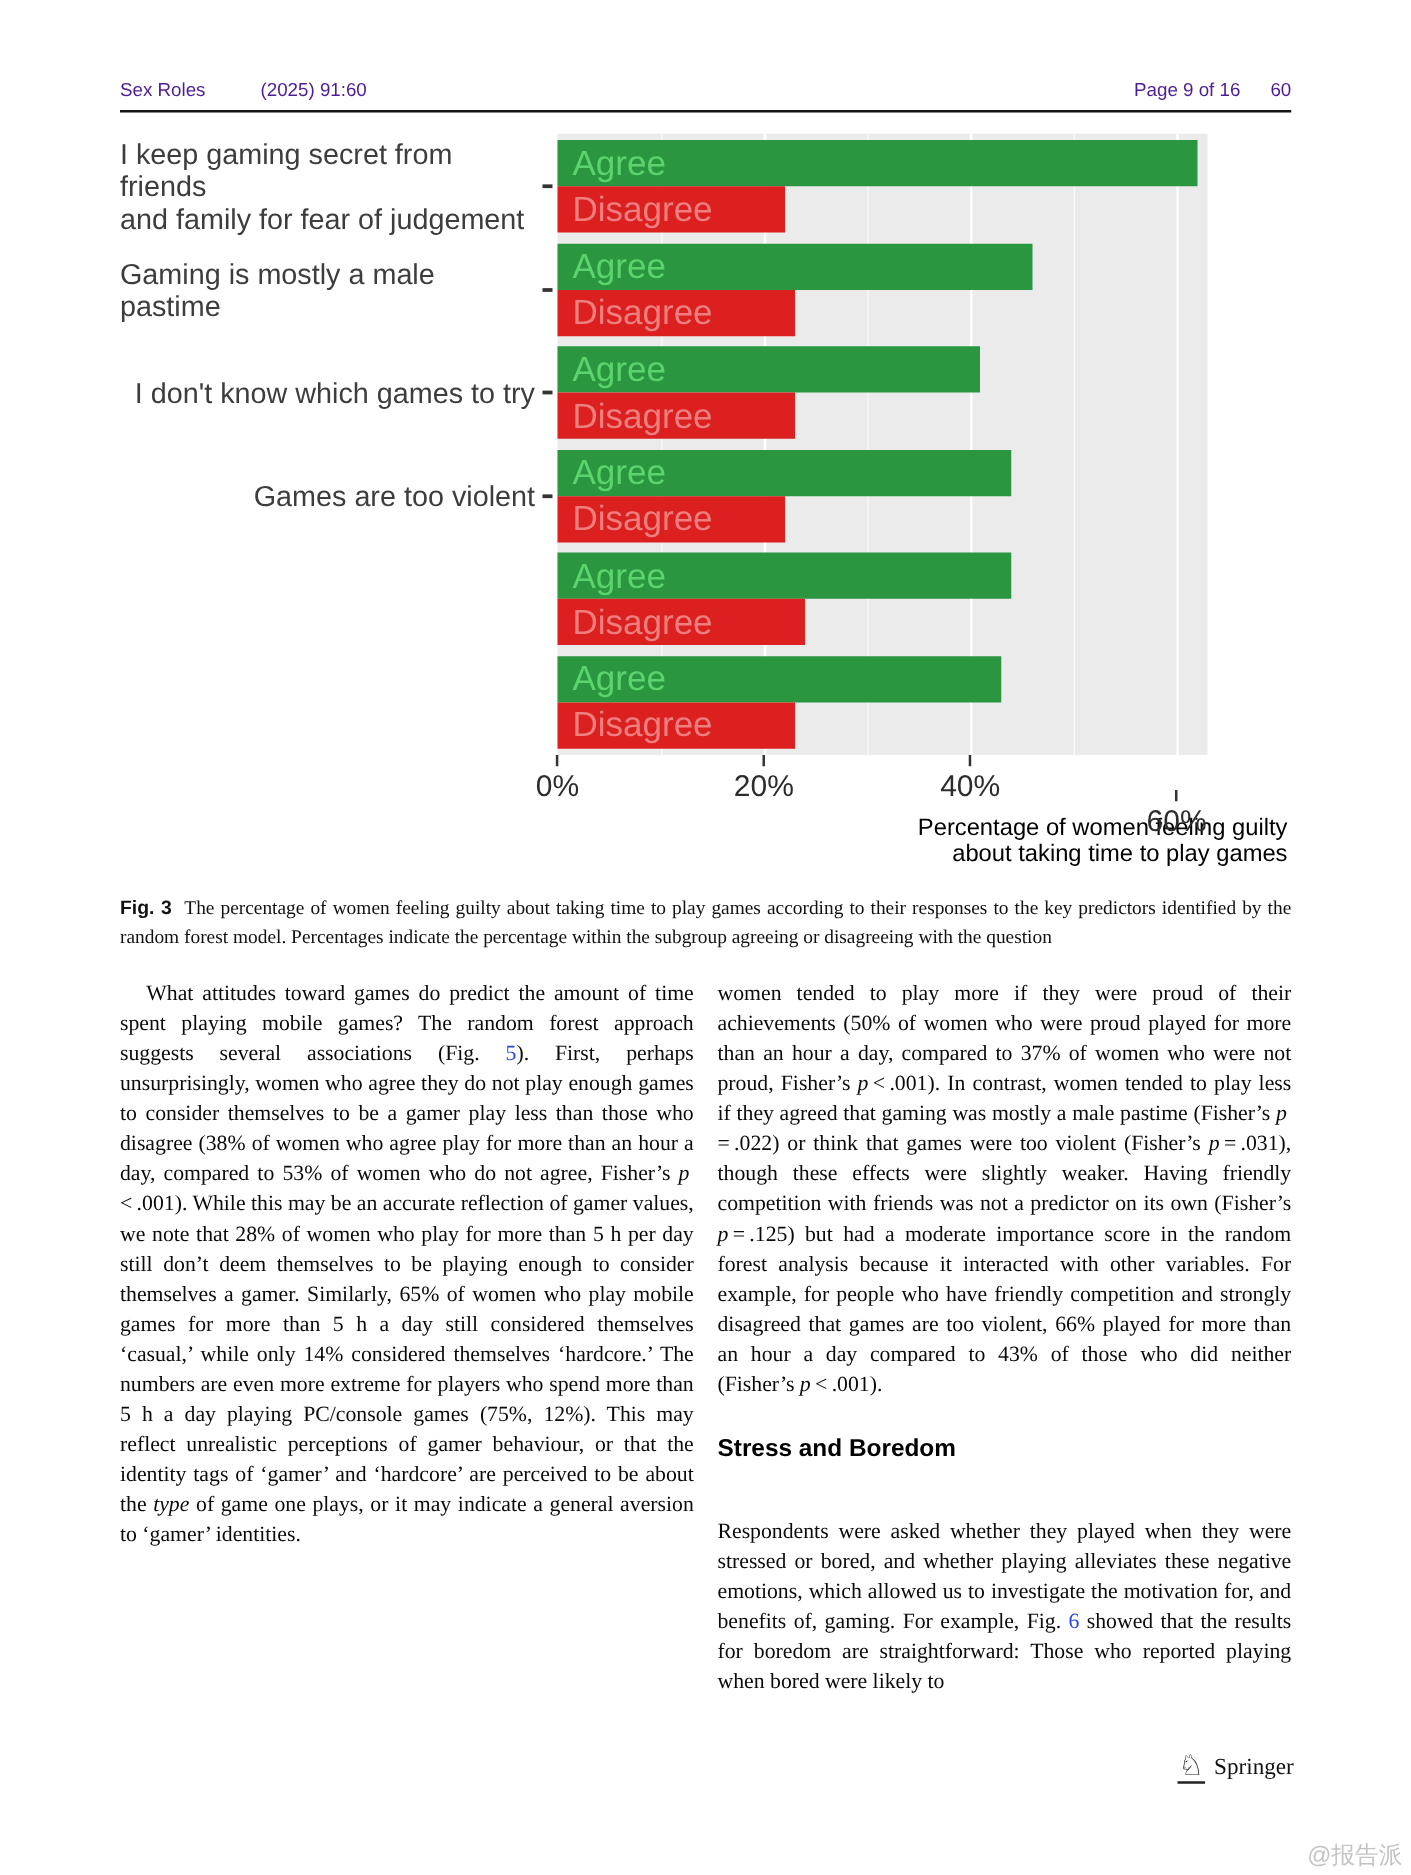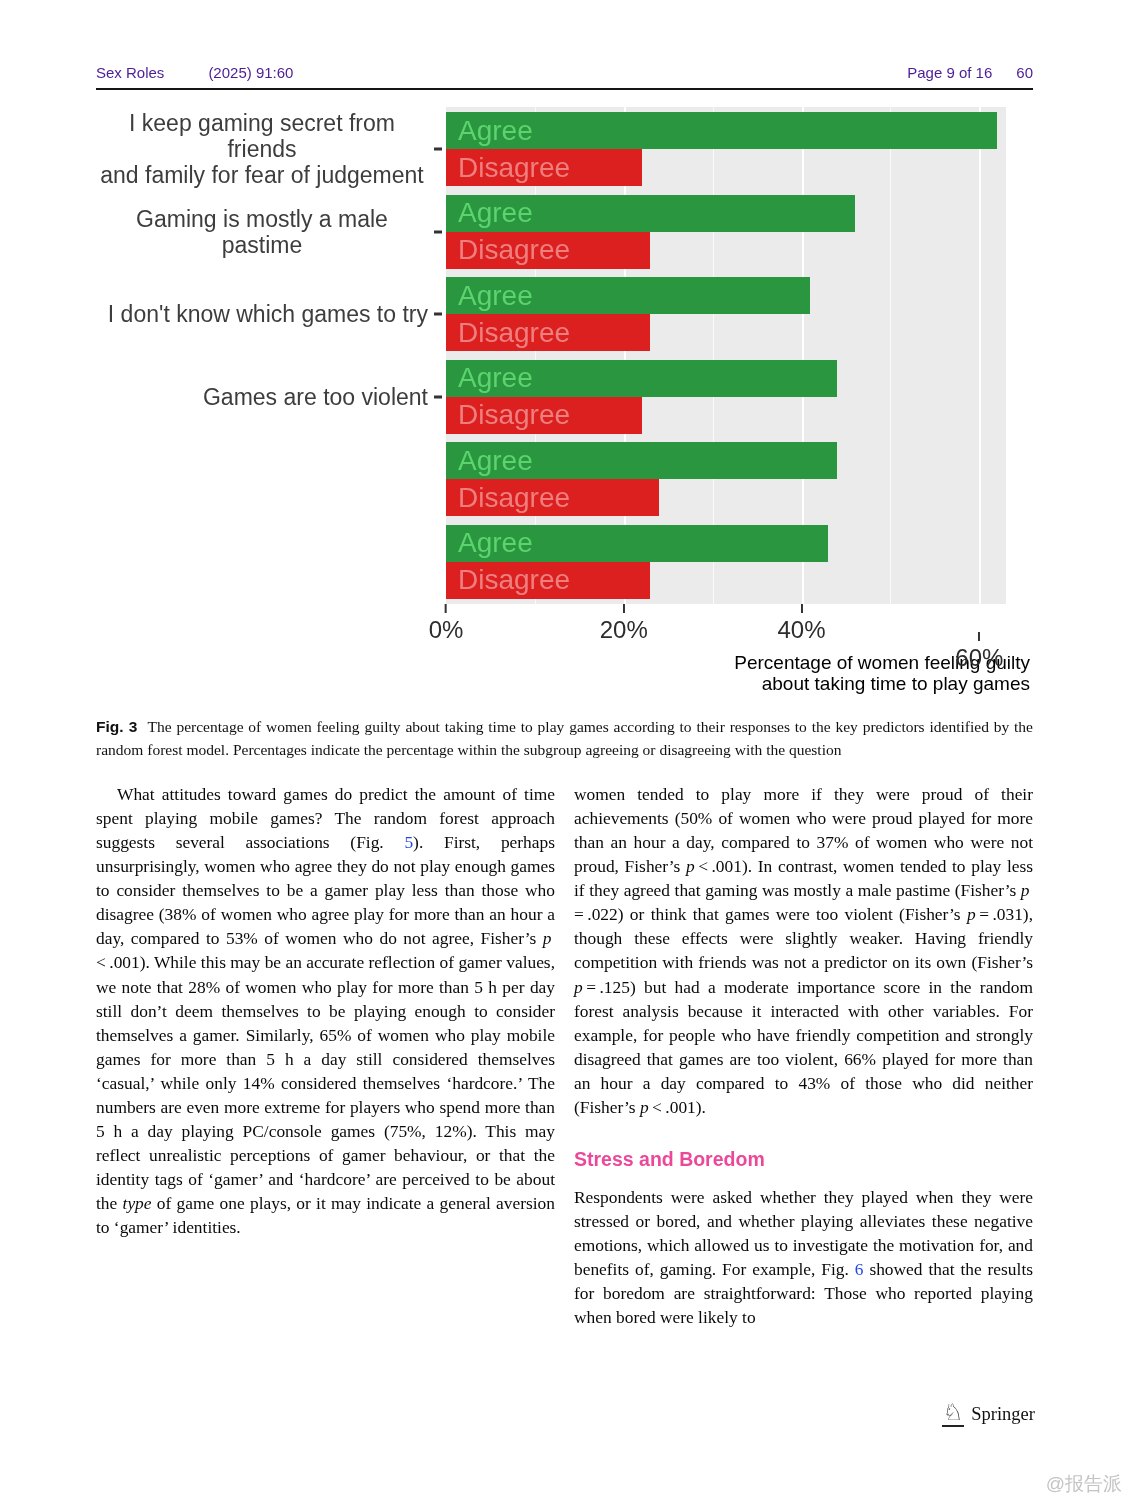--- a/index.html
+++ b/index.html
@@ -25,27 +25,27 @@
   .figure { margin-top:17px; }
   .chart { display:flex; }
   .cats {
     width:350px; padding-top:5px;
     font-family:"Liberation Sans", sans-serif; font-size:23px;
     color:#3d3d3d; line-height:1.13;
   }
   .cat {
     height:74px; margin-bottom:8.6px; position:relative;
     display:flex; align-items:center; justify-content:flex-end;
-    text-align:center; padding-right:18px; white-space:pre-line;
+    text-align:left; padding-right:18px; white-space:pre-line;
   }
   .cat .ytick {
     position:absolute; right:4px; top:50%; transform:translateY(-50%);
     width:8px; height:3px; background:#333;
   }
-  .plot { position:relative; width:560px; height:497px; background:#ebebeb; }
+  .plot { position:relative; width:520px; height:497px; background:#ebebeb; }
   .gl { position:absolute; top:0; bottom:0; background:#ffffff; }
   .gl.minor { width:1px; opacity:.75; }
   .gl.major { width:2px; }
   .groups { position:absolute; top:0; left:0; right:0; padding-top:5px; }
   .group { height:74px; margin-bottom:8.6px; }
   .bar {
     height:37px; display:flex; align-items:center; padding-left:12px;
     font-family:"Liberation Sans", sans-serif; font-size:28px; white-space:nowrap;
     overflow:visible;
   }
@@ -71,21 +71,21 @@
 
   
   .columns { display:flex; gap:19px; margin-top:21px; }
   .col { flex:1; text-align:justify; font-size:17.4px; line-height:1.383; }
   .col p { margin:0; }
   .col p.indent { text-indent:21px; }
   .it { font-style:italic; }
   .figlink { color:#2546e8; cursor:pointer; }
   .section-heading {
     font-family:"Liberation Sans", sans-serif; font-weight:700;
-    font-size:19.5px; color:#ec4899; margin:27px 0 12px 0; text-align:left;
+    font-size:19.5px; color:#000000; margin:27px 0 39px 0; text-align:left;
   }
 
   
   .pg-footer {
     position:absolute; top:1401px; right:94px;
     display:flex; align-items:center; gap:7px;
     font-family:"Liberation Serif", serif; font-size:18.5px; color:#111;
   }
   .springer-horse {
     font-size:23px; line-height:1; border-bottom:2px solid #222; padding:0 1px 1px 1px;

